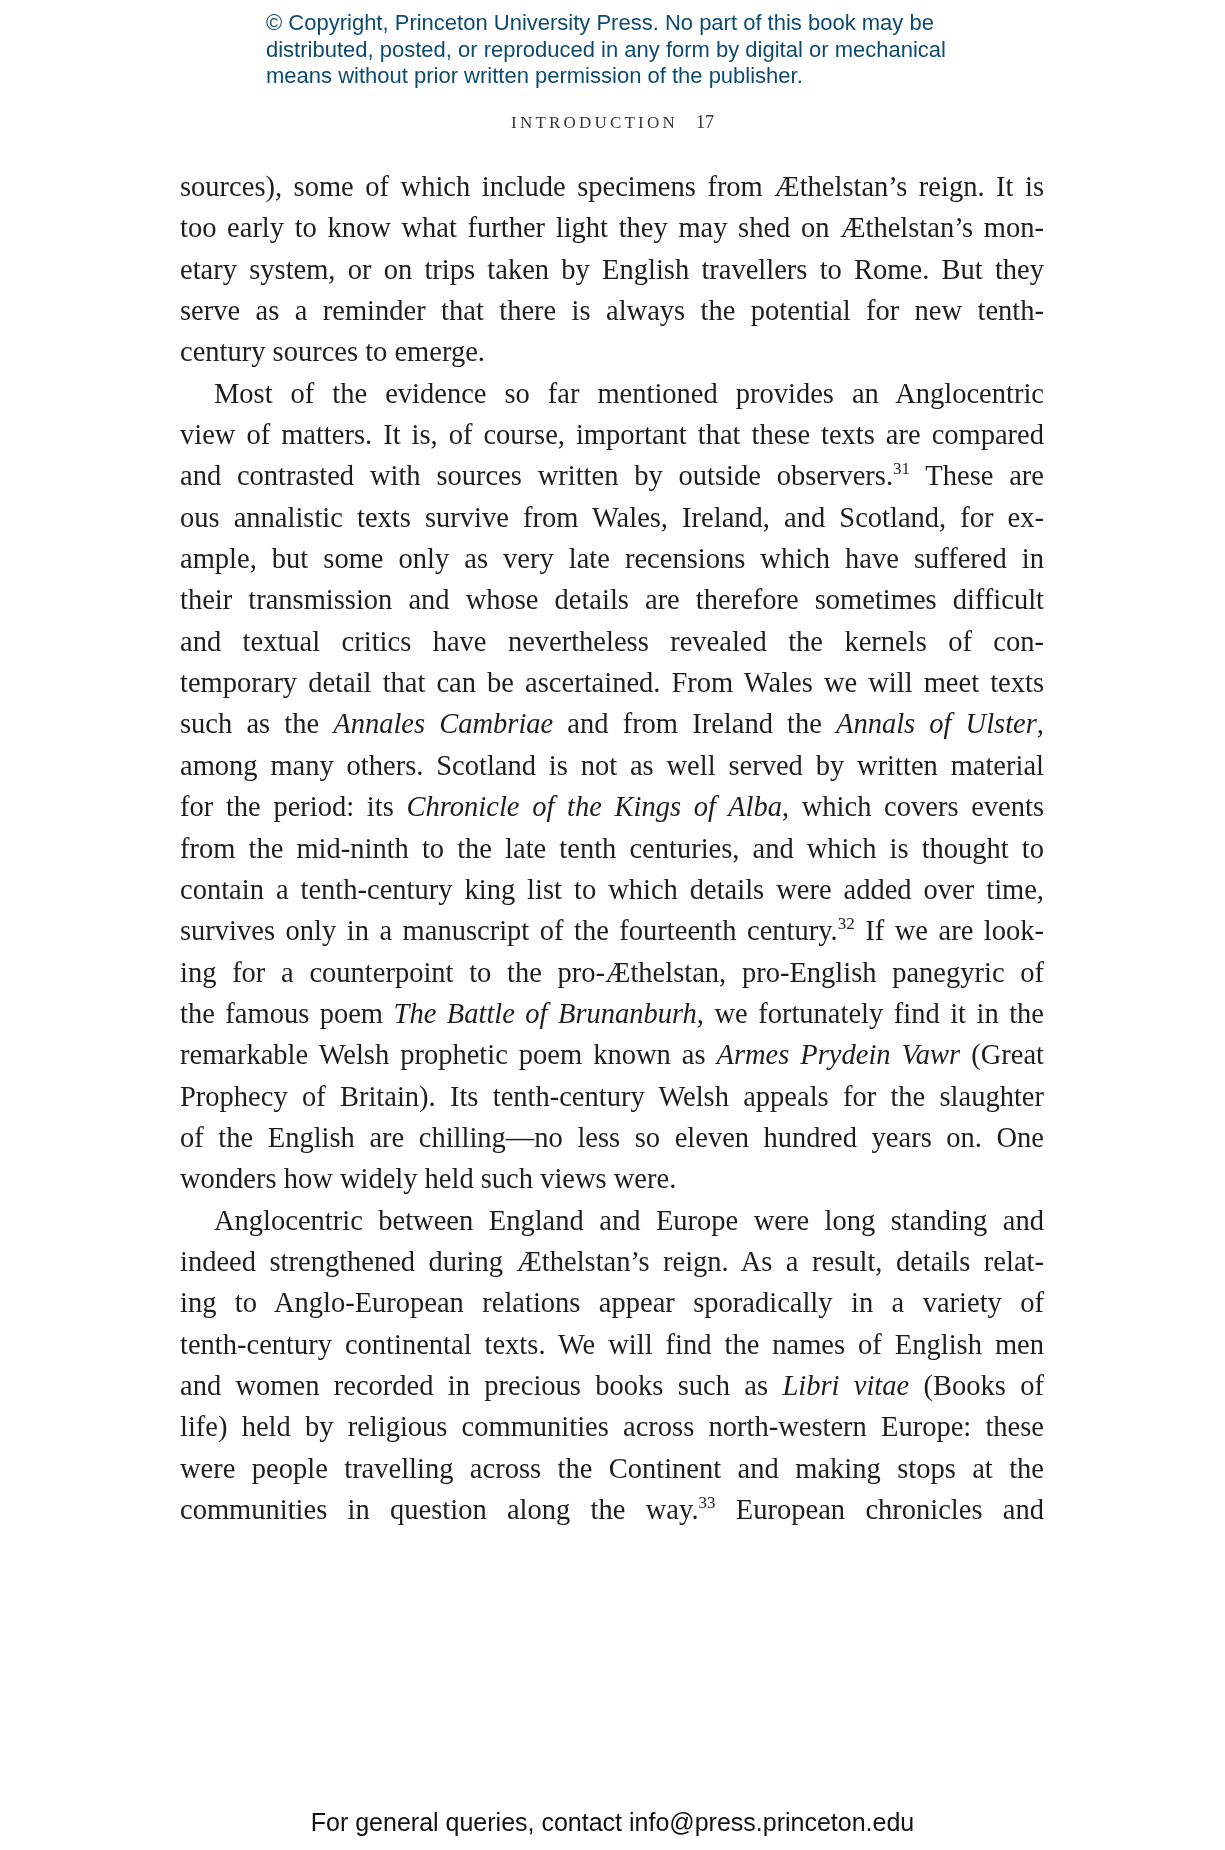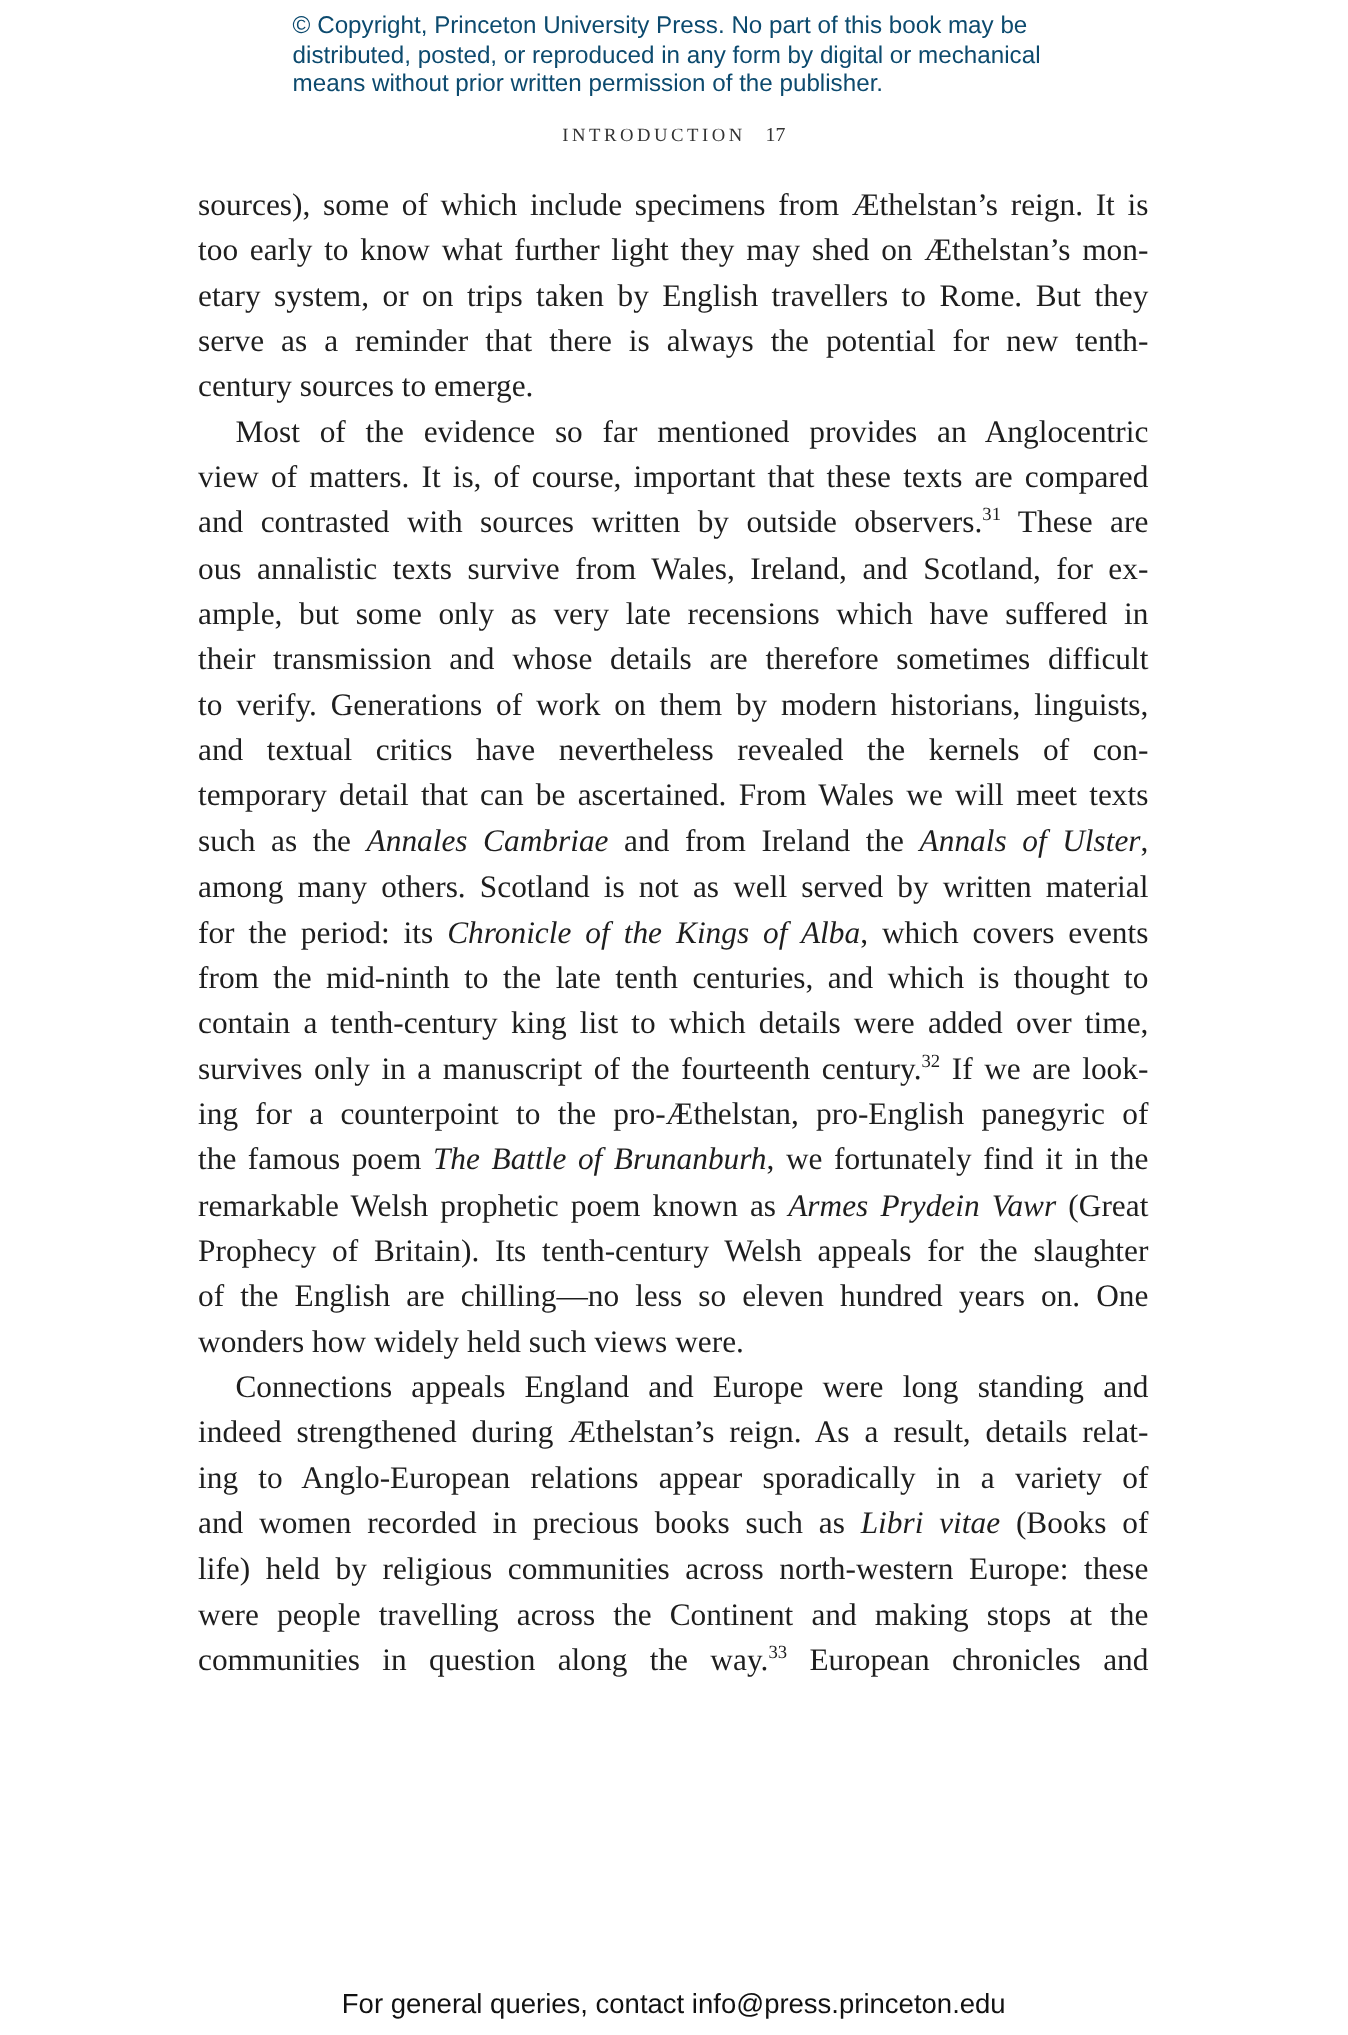--- a/index.html
+++ b/index.html
@@ -49,37 +49,37 @@
     <div class="line"><span>too early to know what further light they may shed on Æthelstan’s mon-</span></div>
     <div class="line"><span>etary system, or on trips taken by English travellers to Rome. But they</span></div>
     <div class="line"><span>serve as a reminder that there is always the potential for new tenth-</span></div>
     <div class="line last"><span>century sources to emerge.</span></div>
     <div class="line indent"><span>Most of the evidence so far mentioned provides an Anglocentric</span></div>
     <div class="line"><span>view of matters. It is, of course, important that these texts are compared</span></div>
     <div class="line"><span>and contrasted with sources written by outside observers.</span><sup>31</sup><span> These are</span></div>
     <div class="line"><span>ous annalistic texts survive from Wales, Ireland, and Scotland, for ex-</span></div>
     <div class="line"><span>ample, but some only as very late recensions which have suffered in</span></div>
     <div class="line"><span>their transmission and whose details are therefore sometimes difficult</span></div>
-    <div class="line"><span>to verify. Generations of work on them by modern historians, linguists,</span></div>
     <div class="line"><span>and textual critics have nevertheless revealed the kernels of con-</span></div>
     <div class="line"><span>temporary detail that can be ascertained. From Wales we will meet texts</span></div>
     <div class="line"><span>such as the </span><i>Annales Cambriae</i><span> and from Ireland the </span><i>Annals of Ulster</i><span>,</span></div>
     <div class="line"><span>among many others. Scotland is not as well served by written material</span></div>
     <div class="line"><span>for the period: its </span><i>Chronicle of the Kings of Alba</i><span>, which covers events</span></div>
     <div class="line"><span>from the mid-ninth to the late tenth centuries, and which is thought to</span></div>
     <div class="line"><span>contain a tenth-century king list to which details were added over time,</span></div>
     <div class="line"><span>survives only in a manuscript of the fourteenth century.</span><sup>32</sup><span> If we are look-</span></div>
     <div class="line"><span>ing for a counterpoint to the pro-Æthelstan, pro-English panegyric of</span></div>
     <div class="line"><span>the famous poem </span><i>The Battle of Brunanburh</i><span>, we fortunately find it in the</span></div>
     <div class="line"><span>remarkable Welsh prophetic poem known as </span><i>Armes Prydein Vawr</i><span> (Great</span></div>
     <div class="line"><span>Prophecy of Britain). Its tenth-century Welsh appeals for the slaughter</span></div>
     <div class="line"><span>of the English are chilling—no less so eleven hundred years on. One</span></div>
     <div class="line last"><span>wonders how widely held such views were.</span></div>
-    <div class="line indent"><span>Connections appeals England and Europe were long standing and</span></div>
+    <div class="line indent"><span>Anglocentric between England and Europe were long standing and</span></div>
     <div class="line"><span>indeed strengthened during Æthelstan’s reign. As a result, details relat-</span></div>
     <div class="line"><span>ing to Anglo-European relations appear sporadically in a variety of</span></div>
+    <div class="line"><span>tenth-century continental texts. We will find the names of English men</span></div>
     <div class="line"><span>and women recorded in precious books such as </span><i>Libri vitae</i><span> (Books of</span></div>
     <div class="line"><span>life) held by religious communities across north-western Europe: these</span></div>
     <div class="line"><span>were people travelling across the Continent and making stops at the</span></div>
     <div class="line"><span>communities in question along the way.</span><sup>33</sup><span> European chronicles and</span></div>
   </div>
 
 <div class="footer">For general queries, contact info@press.princeton.edu</div>
 
 </body></html>

